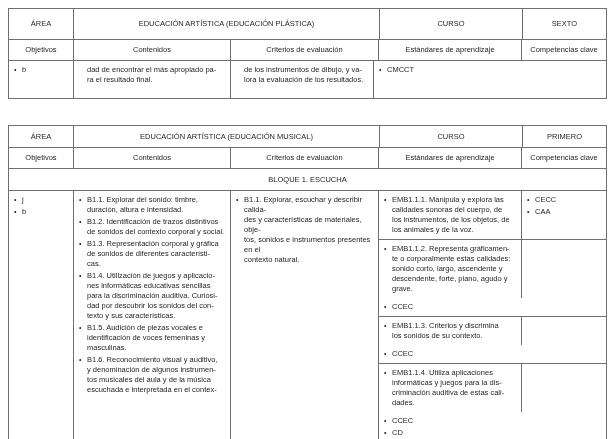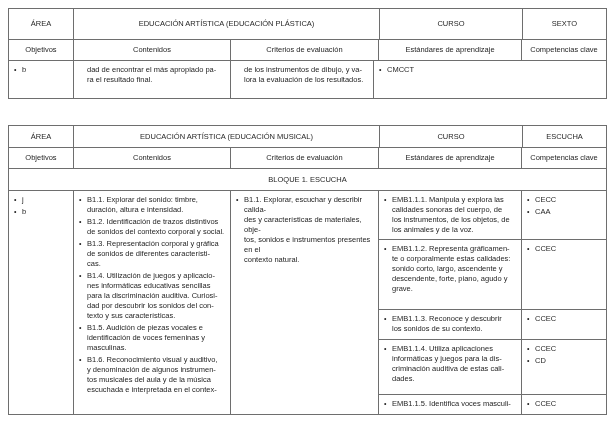--- a/index.html
+++ b/index.html
@@ -46,21 +46,21 @@
   .pre { white-space: pre-line; }
 
   .li { display: flex; align-items: flex-start; margin-bottom: 2px; }
   .li:last-child { margin-bottom: 0; }
   .li .b { width: 8px; flex: none; font-size: 7px; line-height: 10px; }
   .li .bt { flex: 1; white-space: pre-line; }
 
   .body-min { min-height: 38px; }
 
   .srow { display: flex; flex: none; }
-  .srow + .srow { border-top: 1px solid var(--bc); }
+  .srow + .srow { border-top: 1px solid var(--bc); flex-direction: column; }
   .sc1 { width: 143px; flex: none; border-right: 1px solid var(--bc); padding: 4px 5px; }
   .sc2 { flex: 1; padding: 4px 5px; }
   .sr1 { min-height: 45px; }
   .sr2 { min-height: 70px; }
   .sr3 { min-height: 30px; }
   .sr4 { min-height: 55px; }
   .sr5 { flex: 1; min-height: 20px; }
 </style>
 </head>
 <body>
@@ -107,21 +107,21 @@
           </div>
       </div>
     </div>
   </div>
 
   <div class="tbl" id="t2">
     <div class="row">
       <div class="cell c1 hc h21">ÁREA</div>
       <div class="cell c23 hc h21">EDUCACIÓN ARTÍSTICA (EDUCACIÓN MUSICAL)</div>
       <div class="cell c4 hc h21">CURSO</div>
-      <div class="cell c5 hc h21">ESCUCHA</div>
+      <div class="cell c5 hc h21">PRIMERO</div>
     </div>
     <div class="row">
       <div class="cell c1 hc h20">Objetivos</div>
       <div class="cell c2 hc h20">Contenidos</div>
       <div class="cell c3 hc h20">Criterios de evaluación</div>
       <div class="cell c4 hc h20">Estándares de aprendizaje</div>
       <div class="cell c5 hc h20">Competencias clave</div>
     </div>
     <div class="row bloque">
       <div>BLOQUE 1. ESCUCHA</div>
@@ -232,21 +232,21 @@
                   <span class="b">•</span>
                   <span class="bt">CCEC</span>
                 </div>
               </div>
           </div>
         </div>
         <div class="srow sr3">
           <div class="sc1">
             <div class="li">
                 <span class="b">•</span>
-                <span class="bt">EMB1.1.3. Reconoce y descubrir
+                <span class="bt">EMB1.1.3. Criterios y discrimina
 los sonidos de su contexto.</span>
               </div>
           </div>
           <div class="sc2">
             <div>
                 <div class="li">
                   <span class="b">•</span>
                   <span class="bt">CCEC</span>
                 </div>
               </div>

